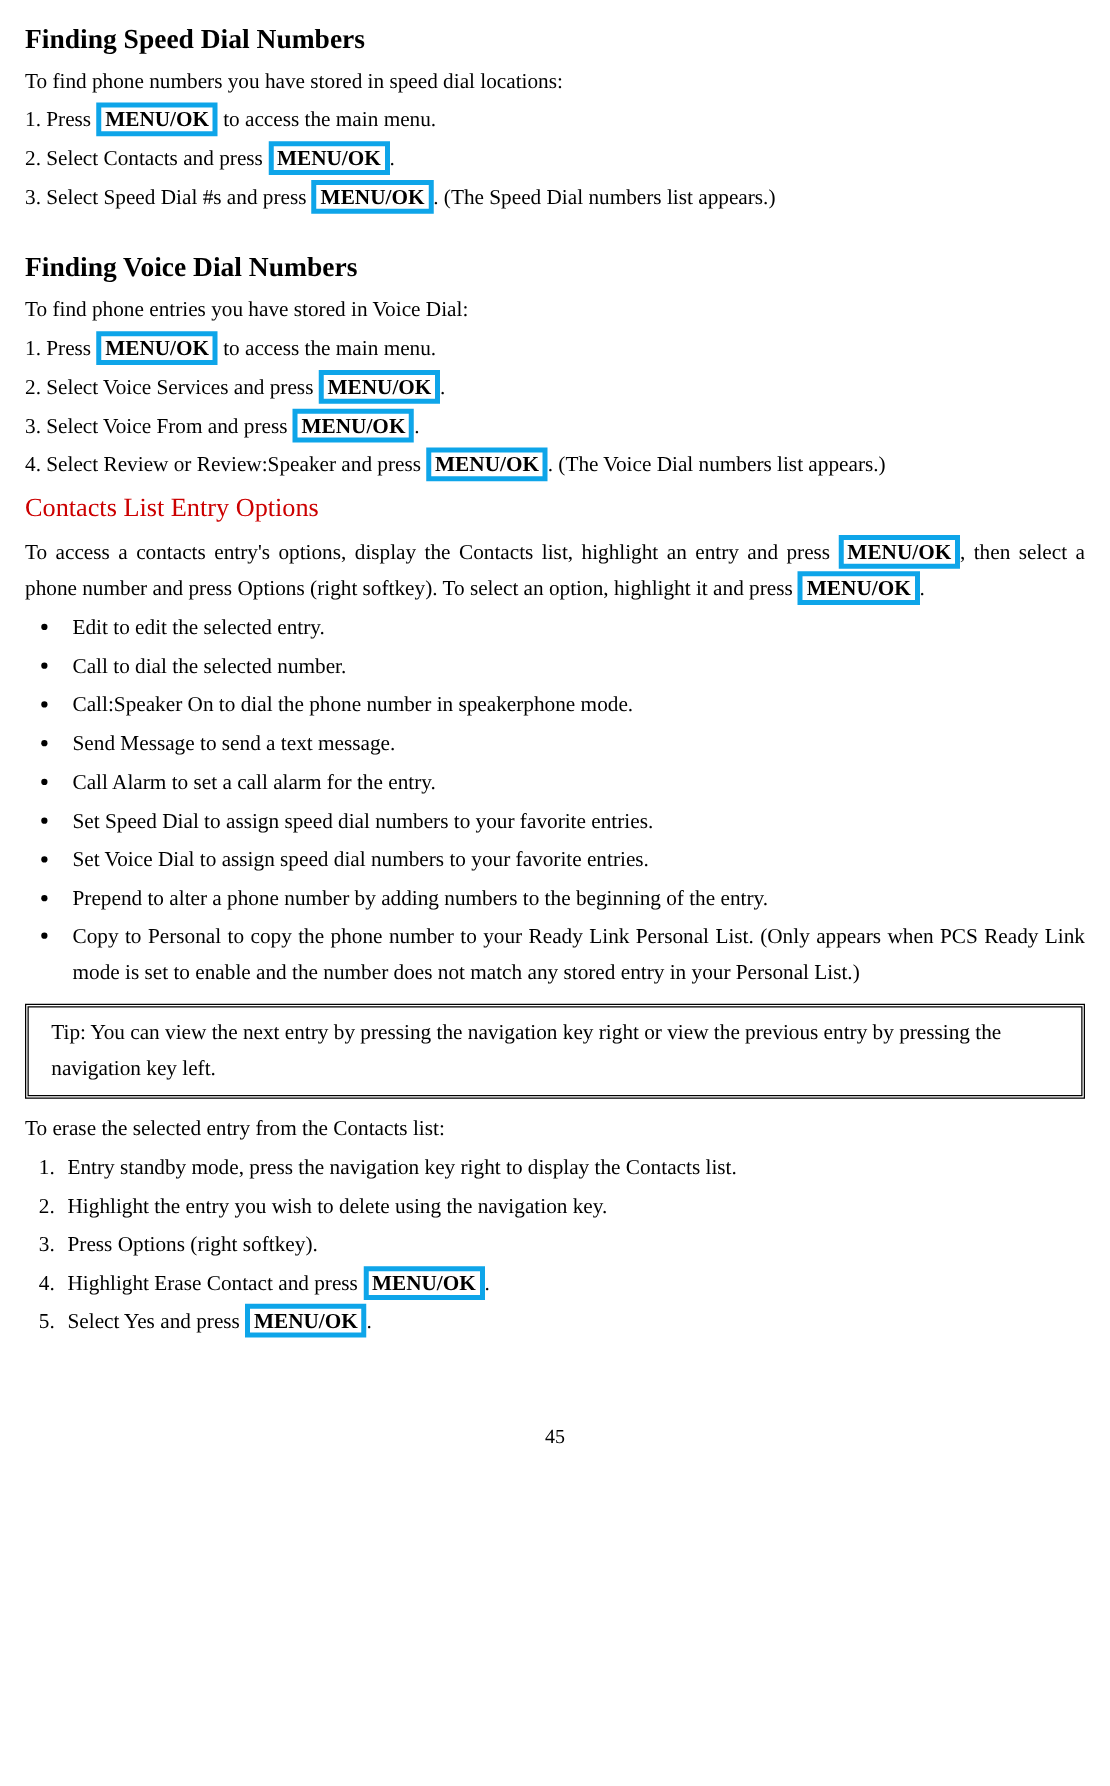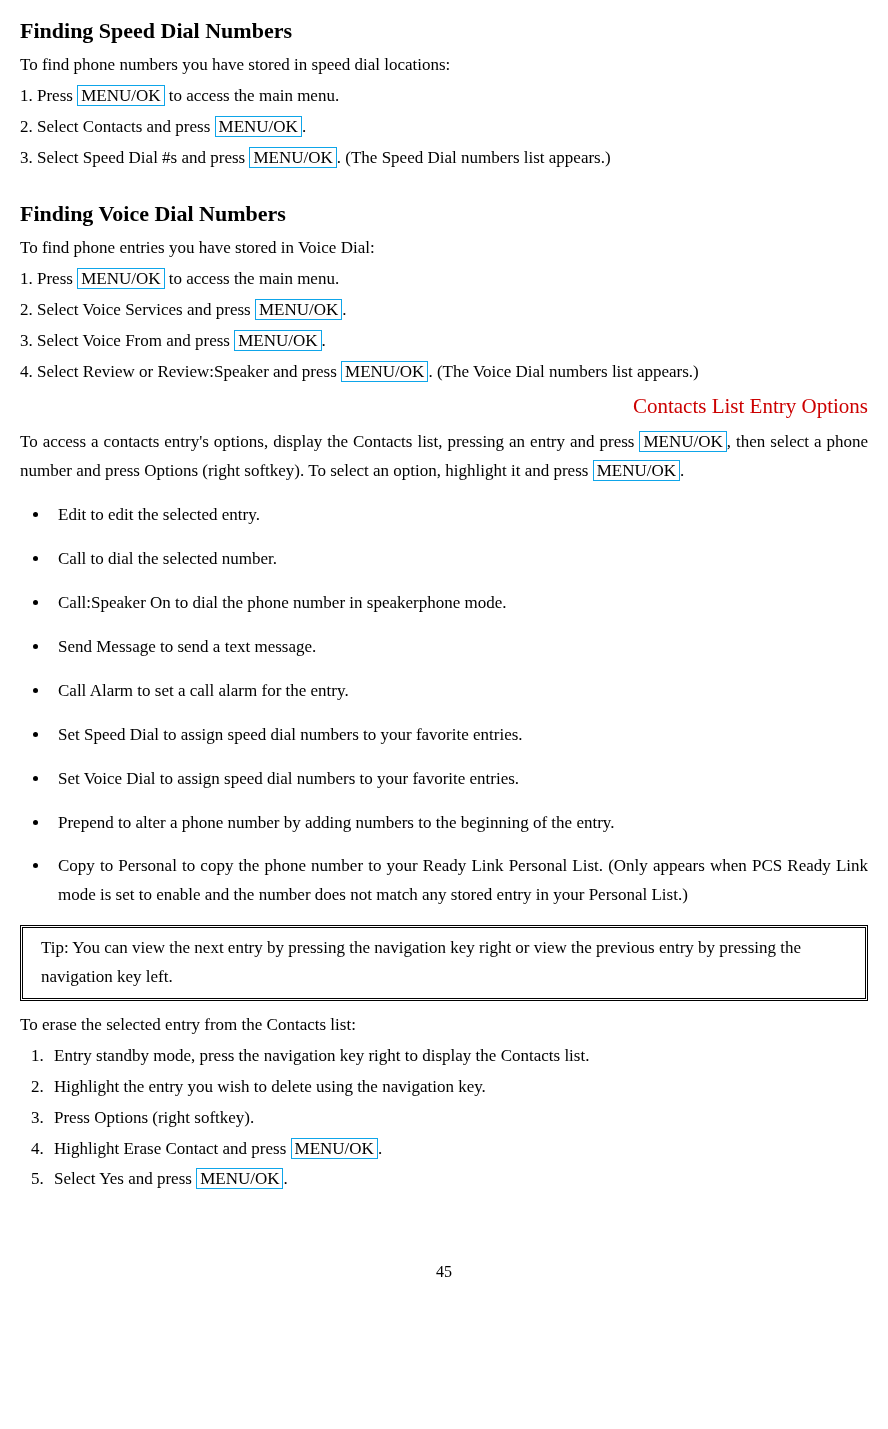--- a/index.html
+++ b/index.html
@@ -6,39 +6,38 @@
     font-family: Georgia, "Times New Roman", serif;
     font-size: 17px;
     line-height: 1.7;
     color: #000;
     max-width: 888px;
     margin: 0 auto;
     padding: 10px 20px 40px 20px;
     background: #fff;
   }
   .bold { font-weight: normal; }
-  .keybox { border: 1px solid #0ea5e9; padding: 0 3px; }
+  .keybox { border: 4px solid #0ea5e9; padding: 0 3px; font-weight: bold; }
   .section-title {
     font-weight: bold;
     font-size: 22px;
   }
   .heading-red {
     color: #cc0000;
     font-size: 21px;
     margin-bottom: 4px;
-    text-align: right;
   }
   .para { margin: 2px 0; }
   ul.bullets {
     list-style: disc;
     margin: 2px 0 2px 30px;
     padding: 0;
   }
   ul.bullets li {
-    margin: 15px 0;
+    margin: 2px 0;
     padding-left: 8px;
   }
   .tip-box {
     border: 3px double #000;
     padding: 6px 18px;
     margin: 10px 0;
   }
   ol.numbered {
     margin: 2px 0 2px 0;
     padding-left: 28px;
@@ -81,21 +80,21 @@
 </div>
 <div class="para">
   <span>3. Select </span><span class="bold">Voice From</span><span> and press </span><span class="keybox">MENU/OK</span><span>.</span>
 </div>
 <div class="para">
   <span>4. Select </span><span class="bold">Review</span><span> or </span><span class="bold">Review:Speaker</span><span> and press </span><span class="keybox">MENU/OK</span><span>. (The Voice Dial numbers list appears.)</span>
 </div>
 
 <div class="heading-red">Contacts List Entry Options</div>
 <div class="para justify">
-  <span>To access a contacts entry's options, display the Contacts list, pressing an entry and press </span><span class="keybox">MENU/OK</span><span>, then select a phone number and press </span><span class="bold">Options</span><span> (right softkey). To select an option, highlight it and press </span><span class="keybox">MENU/OK</span><span>.</span>
+  <span>To access a contacts entry's options, display the Contacts list, highlight an entry and press </span><span class="keybox">MENU/OK</span><span>, then select a phone number and press </span><span class="bold">Options</span><span> (right softkey). To select an option, highlight it and press </span><span class="keybox">MENU/OK</span><span>.</span>
 </div>
 
 <ul class="bullets">
   <li><span class="bold">Edit</span><span> to edit the selected entry.</span></li>
   <li><span class="bold">Call</span><span> to dial the selected number.</span></li>
   <li><span class="bold">Call:Speaker On</span><span> to dial the phone number in speakerphone mode.</span></li>
   <li><span class="bold">Send Message</span><span> to send a text message.</span></li>
   <li><span class="bold">Call Alarm</span><span> to set a call alarm for the entry.</span></li>
   <li><span class="bold">Set Speed Dial</span><span> to assign speed dial numbers to your favorite entries.</span></li>
   <li><span class="bold">Set Voice Dial</span><span> to assign speed dial numbers to your favorite entries.</span></li>

